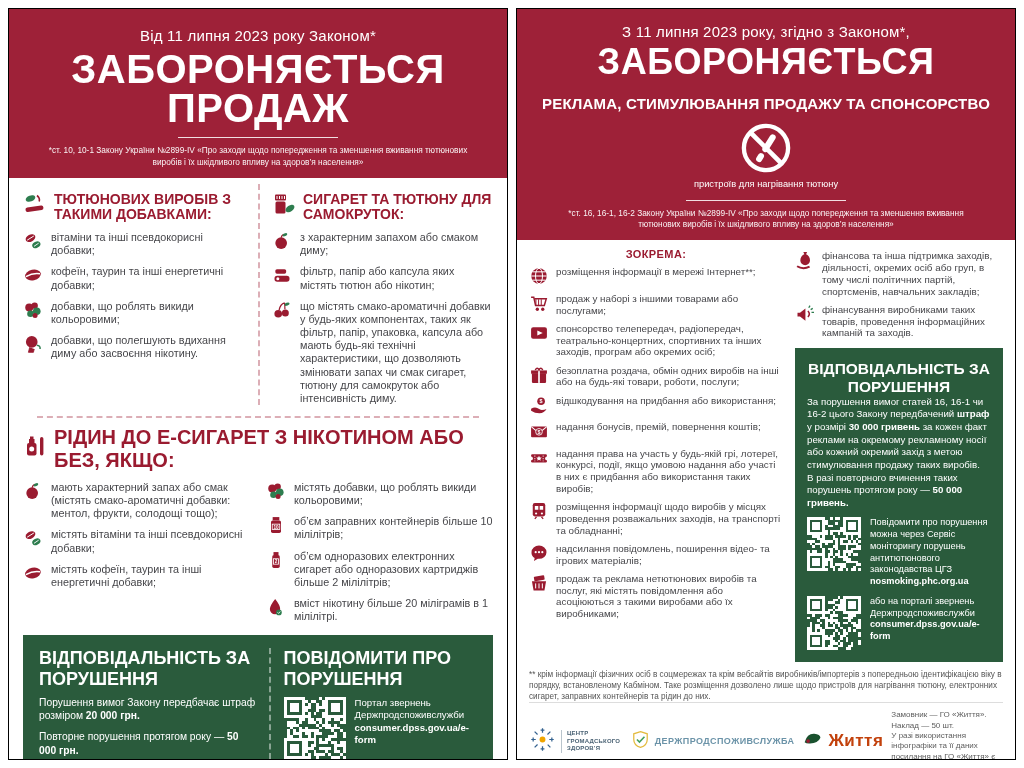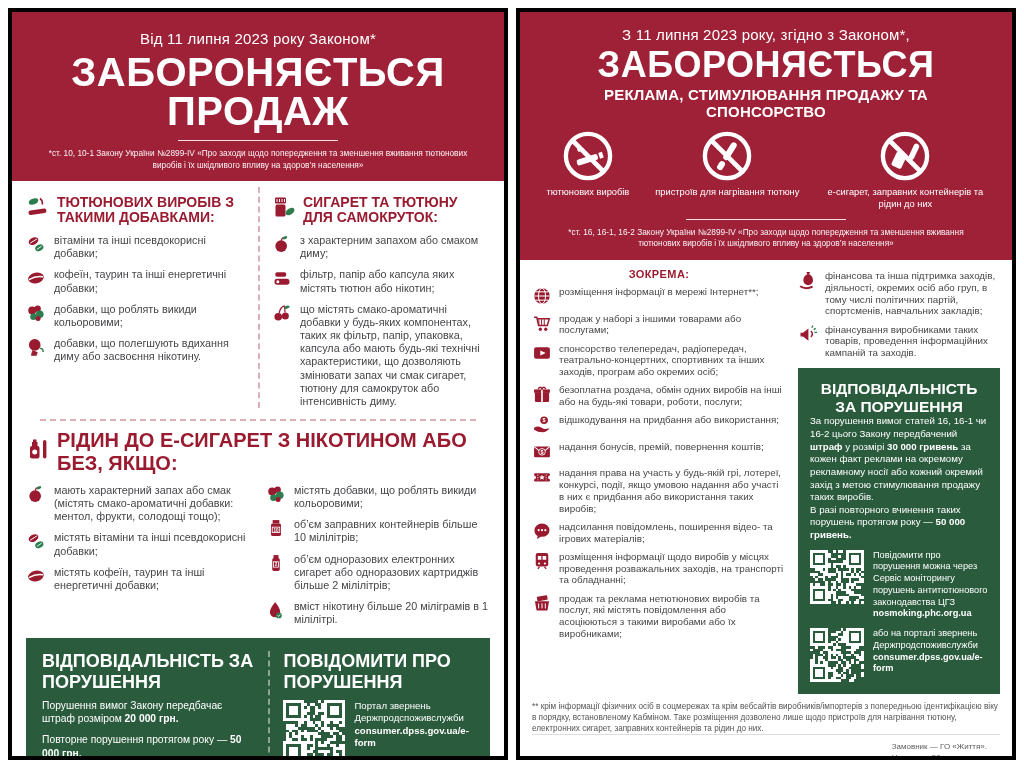--- a/index.html
+++ b/index.html
@@ -2,28 +2,28 @@
 <html style="--red: #9e2138; --dkred: #9a1b30; --green: #2a5b3c; --leaf: #2e7d4f; --txt: #46464a;"><head>
 <meta charset="utf-8">
 <style>
   :root{
     --red:#9e2138; --dkred:#9a1b30; --green:#2a5b3c; --leaf:#2e7d4f;
     --txt:#46464a; --dash:#dcaeb6;
   }
   *{box-sizing:border-box; margin:0; padding:0;}
   html,body{width:1024px;height:768px;background:#fff;font-family:"Liberation Sans",sans-serif;}
   .page{display:flex;gap:8px;padding:8px;width:1024px;height:768px;}
-  .poster{width:500px;height:752px;background:#fff;border:4px solid #000000;display:flex;flex-direction:column;overflow:hidden;justify-content:space-between;}
+  .poster{width:500px;height:752px;background:#fff;border:1px solid #000000;display:flex;flex-direction:column;overflow:hidden;justify-content:space-between;}
 
   
   .red-hdr{background:var(--red);color:#fff;text-align:center;padding:18px 24px 10px;}
   .kicker{font-size:15px;letter-spacing:.2px;}
   .big-title{font-size:40px;font-weight:800;line-height:.98;letter-spacing:.5px;margin-top:6px;}
   .big-title2{font-size:36px;font-weight:800;line-height:1;letter-spacing:.5px;margin-top:4px;}
-  .sub-title{font-size:15px;font-weight:800;letter-spacing:.2px;margin-top:3px;}
+  .sub-title{font-size:15px;font-weight:800;letter-spacing:.2px;margin-top:15px;}
   .hdr-sep{width:160px;height:1px;background:rgba(255,255,255,.85);margin:9px auto 7px;}
   .hdr-note{font-size:8.3px;line-height:1.35;opacity:.95;max-width:430px;margin:0 auto;}
   .bans{display:flex;justify-content:center;align-items:flex-start;gap:26px;margin-top:10px;}
   .ban{max-width:160px;display:flex;flex-direction:column;align-items:center;}
   .ban-icon svg{display:block;}
   .ban-label{font-size:9.3px;line-height:1.25;margin-top:5px;}
 
   
   .pbody{padding:6px 14px 0;}
   .cols{display:flex;gap:0;}
@@ -566,62 +566,35 @@
     </div>
   </div>
 
   <div class="poster">
     <div class="red-hdr" style="padding-top:14px">
       <div class="kicker">З 11 липня 2023 року, згідно з Законом*,</div>
       <div class="big-title2">ЗАБОРОНЯЄТЬСЯ</div>
       <div class="sub-title">РЕКЛАМА, СТИМУЛЮВАННЯ ПРОДАЖУ ТА СПОНСОРСТВО</div>
       <div class="bans">
 
-          <div class="ban">
-            <span class="ban-icon">
-              <svg viewBox="0 0 24 24" width="52" height="52" xmlns="http://www.w3.org/2000/svg">
-                <circle cx="12" cy="12" r="10.2" fill="none" stroke="#fff" stroke-width="2"></circle>
-                <g transform="rotate(-18 12 13)">
-                  <rect x="6.5" y="12.2" width="10" height="2.8" rx="1" fill="#fff"></rect>
-                  <rect x="17.2" y="12.2" width="1.8" height="2.8" fill="#fff"></rect>
-                </g>
-                <path d="M8.2 7.5 q-1.6 1.2 0 2.4" stroke="#fff" stroke-width="1" fill="none"></path>
-                <line x1="4.9" y1="4.9" x2="19.1" y2="19.1" stroke="#fff" stroke-width="2.2"></line>
-              </svg>
-            </span>
-            <span class="ban-label">тютюнових виробів</span>
-          </div>
 
           <div class="ban">
             <span class="ban-icon">
               <svg viewBox="0 0 24 24" width="52" height="52" xmlns="http://www.w3.org/2000/svg">
                 <circle cx="12" cy="12" r="10.2" fill="none" stroke="#fff" stroke-width="2"></circle>
                 <g transform="rotate(32 12 12)">
                   <rect x="10.6" y="4.8" width="2.8" height="9.2" rx="1.4" fill="#fff"></rect>
                   <rect x="10.6" y="15" width="2.8" height="4.4" rx="1.4" fill="#fff"></rect>
                 </g>
                 <line x1="4.9" y1="4.9" x2="19.1" y2="19.1" stroke="#fff" stroke-width="2.2"></line>
               </svg>
             </span>
             <span class="ban-label">пристроїв для нагрівання тютюну</span>
           </div>
 
-          <div class="ban">
-            <span class="ban-icon">
-              <svg viewBox="0 0 24 24" width="52" height="52" xmlns="http://www.w3.org/2000/svg">
-                <circle cx="12" cy="12" r="10.2" fill="none" stroke="#fff" stroke-width="2"></circle>
-                <g transform="rotate(25 12 12)">
-                  <rect x="7.8" y="11.5" width="5" height="7" rx="1" fill="#fff"></rect>
-                  <rect x="13.6" y="4.5" width="2.6" height="8" rx="1.3" fill="#fff"></rect>
-                </g>
-                <line x1="4.9" y1="4.9" x2="19.1" y2="19.1" stroke="#fff" stroke-width="2.2"></line>
-              </svg>
-            </span>
-            <span class="ban-label">е-сигарет, заправних контейнерів та рідин до них</span>
-          </div>
         </div>
       <div class="hdr-sep"></div>
       <div class="hdr-note">*ст. 16, 16-1, 16-2 Закону України №2899-IV «Про заходи щодо попередження та зменшення вживання тютюнових виробів і їх шкідливого впливу на здоров’я населення»</div>
     </div>
 
     <div class="pbody2">
       <div class="cols2">
         <div class="col-l">
           <div class="zokrema">ЗОКРЕМА:</div>
           <div>
@@ -699,46 +672,46 @@
                 <span class="it-icon">
                   <svg viewBox="0 0 24 24" width="20" height="20" xmlns="http://www.w3.org/2000/svg">
                     <rect x="2.5" y="7.5" width="19" height="10" rx="1.5" fill="#9a1b30"></rect>
                     <circle cx="2.5" cy="12.5" r="2.2" fill="#fff"></circle>
                     <circle cx="21.5" cy="12.5" r="2.2" fill="#fff"></circle>
                     <path d="M12 9.2 l1 2.1 2.3 .2 -1.7 1.6 .5 2.3 -2.1 -1.2 -2.1 1.2 .5 -2.3 -1.7 -1.6 2.3 -.2 z" fill="#fff"></path>
                     <path d="M7 9 v7 M17 9 v7" stroke="#fff" stroke-width="1" stroke-dasharray="1.5 1.5"></path>
                   </svg>
                 </span>
                 <span>надання права на участь у будь-якій грі, лотереї, конкурсі, події, якщо умовою надання або участі в них є придбання або використання таких виробів;</span>
-              </div>
-
-              <div class="item2">
-                <span class="it-icon">
-                  <svg viewBox="0 0 24 24" width="20" height="20" xmlns="http://www.w3.org/2000/svg">
-                    <path d="M12 3 a9 8 0 0 1 9 8 a9 8 0 0 1 -9 8 l-1.5 -.2 L6 21.5 l.8 -3.4 A9 8 0 0 1 3 11 a9 8 0 0 1 9 -8" fill="#9a1b30"></path>
-                    <circle cx="8" cy="11" r="1.3" fill="#fff"></circle>
-                    <circle cx="12" cy="11" r="1.3" fill="#fff"></circle>
-                    <circle cx="16" cy="11" r="1.3" fill="#fff"></circle>
-                  </svg>
-                </span>
-                <span>надсилання повідомлень, поширення відео- та ігрових матеріалів;</span>
               </div>
 
               <div class="item2">
                 <span class="it-icon">
                   <svg viewBox="0 0 24 24" width="20" height="20" xmlns="http://www.w3.org/2000/svg">
                     <rect x="4.5" y="2.5" width="15" height="16" rx="2.5" fill="#9a1b30"></rect>
                     <rect x="7" y="6" width="4.2" height="4.5" fill="#fff"></rect>
                     <rect x="12.8" y="6" width="4.2" height="4.5" fill="#fff"></rect>
                     <circle cx="8.5" cy="15" r="1.3" fill="#fff"></circle>
                     <circle cx="15.5" cy="15" r="1.3" fill="#fff"></circle>
                     <path d="M7 21.5 l2 -2.5 M17 21.5 l-2 -2.5" stroke="#9a1b30" stroke-width="1.6"></path>
                   </svg>
                 </span>
                 <span>розміщення інформації щодо виробів у місцях проведення розважальних заходів, на транспорті та обладнанні;</span>
+              </div>
+
+              <div class="item2">
+                <span class="it-icon">
+                  <svg viewBox="0 0 24 24" width="20" height="20" xmlns="http://www.w3.org/2000/svg">
+                    <path d="M12 3 a9 8 0 0 1 9 8 a9 8 0 0 1 -9 8 l-1.5 -.2 L6 21.5 l.8 -3.4 A9 8 0 0 1 3 11 a9 8 0 0 1 9 -8" fill="#9a1b30"></path>
+                    <circle cx="8" cy="11" r="1.3" fill="#fff"></circle>
+                    <circle cx="12" cy="11" r="1.3" fill="#fff"></circle>
+                    <circle cx="16" cy="11" r="1.3" fill="#fff"></circle>
+                  </svg>
+                </span>
+                <span>надсилання повідомлень, поширення відео- та ігрових матеріалів;</span>
               </div>
 
               <div class="item2">
                 <span class="it-icon">
                   <svg viewBox="0 0 24 24" width="20" height="20" xmlns="http://www.w3.org/2000/svg">
                     <rect x="6" y="3.5" width="12.5" height="5.5" rx="1" fill="#9a1b30" transform="rotate(-10 12 6)"></rect>
                     <path d="M3.5 10 h17 l-2 11 h-13 z" fill="#9a1b30"></path>
                     <path d="M8 12.5 v6 M12 12.5 v6 M16 12.5 v6" stroke="#fff" stroke-width="1.2"></path>
                   </svg>
                 </span>

